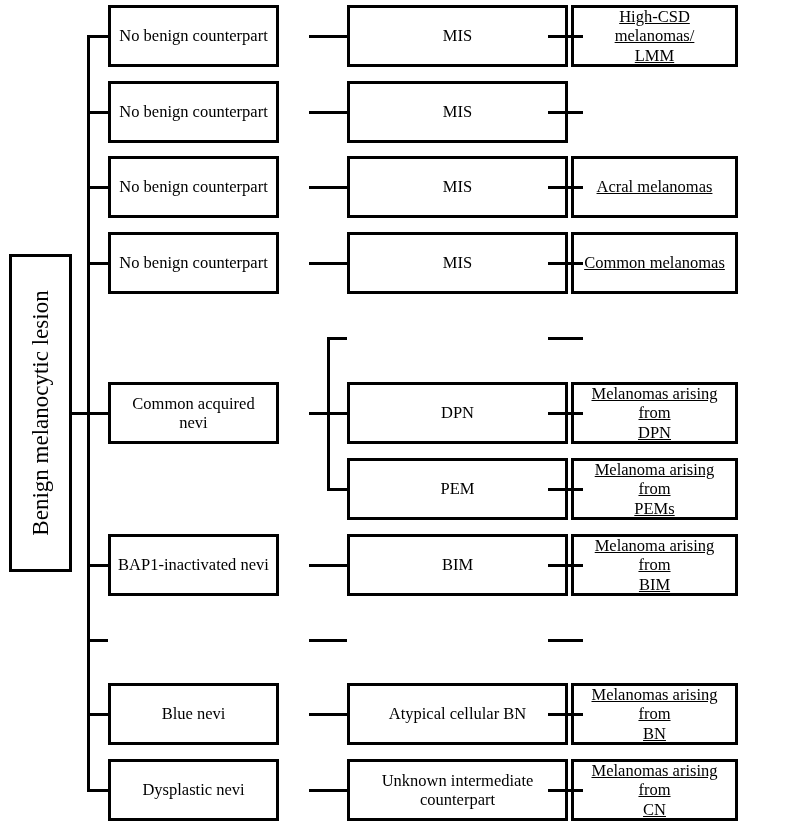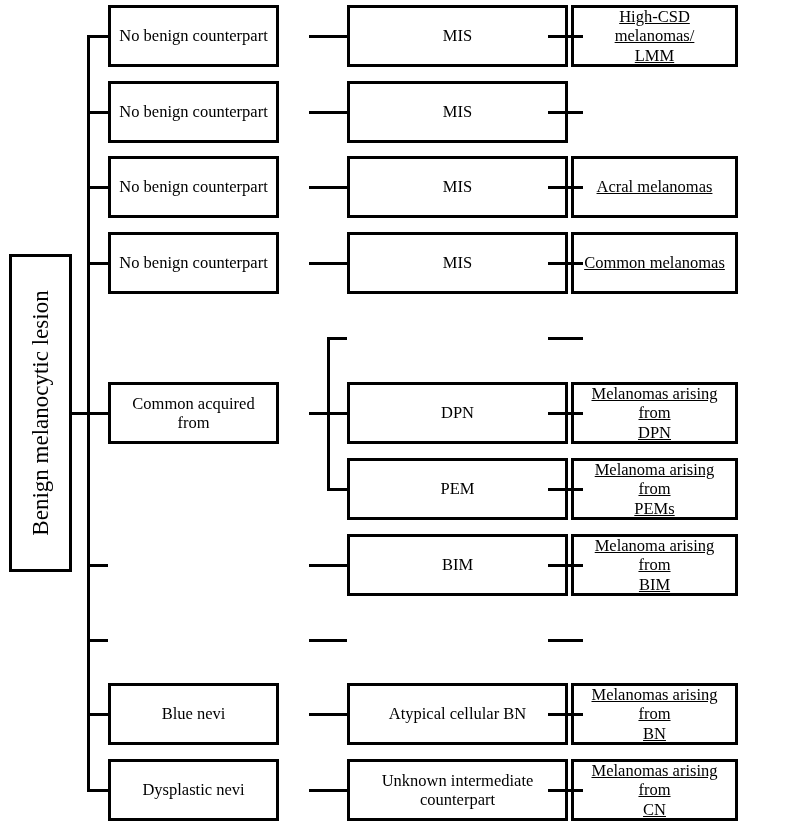--- a/index.html
+++ b/index.html
@@ -77,21 +77,22 @@
 <div class="canvas">
 
   <div class="box root">
     <span class="vtext">Benign melanocytic lesion</span>
   </div>
 
   <div class="box c1 r1">No benign counterpart</div>
   <div class="box c1 r2">No benign counterpart</div>
   <div class="box c1 r3">No benign counterpart</div>
   <div class="box c1 r4">No benign counterpart</div>
-  <div class="box c1 r6">Common acquired from</div>
+  <div class="box c1 r6">Common acquired nevi</div>
+  <div class="box c1 r8">BAP1-inactivated nevi</div>
   <div class="box c1 r10">Blue nevi</div>
   <div class="box c1 r11">Dysplastic nevi</div>
 
   <div class="box c2 r1">MIS</div>
   <div class="box c2 r2">MIS</div>
   <div class="box c2 r3">MIS</div>
   <div class="box c2 r4">MIS</div>
   <div class="box c2 r6">DPN</div>
   <div class="box c2 r7">PEM</div>
   <div class="box c2 r8">BIM</div>

